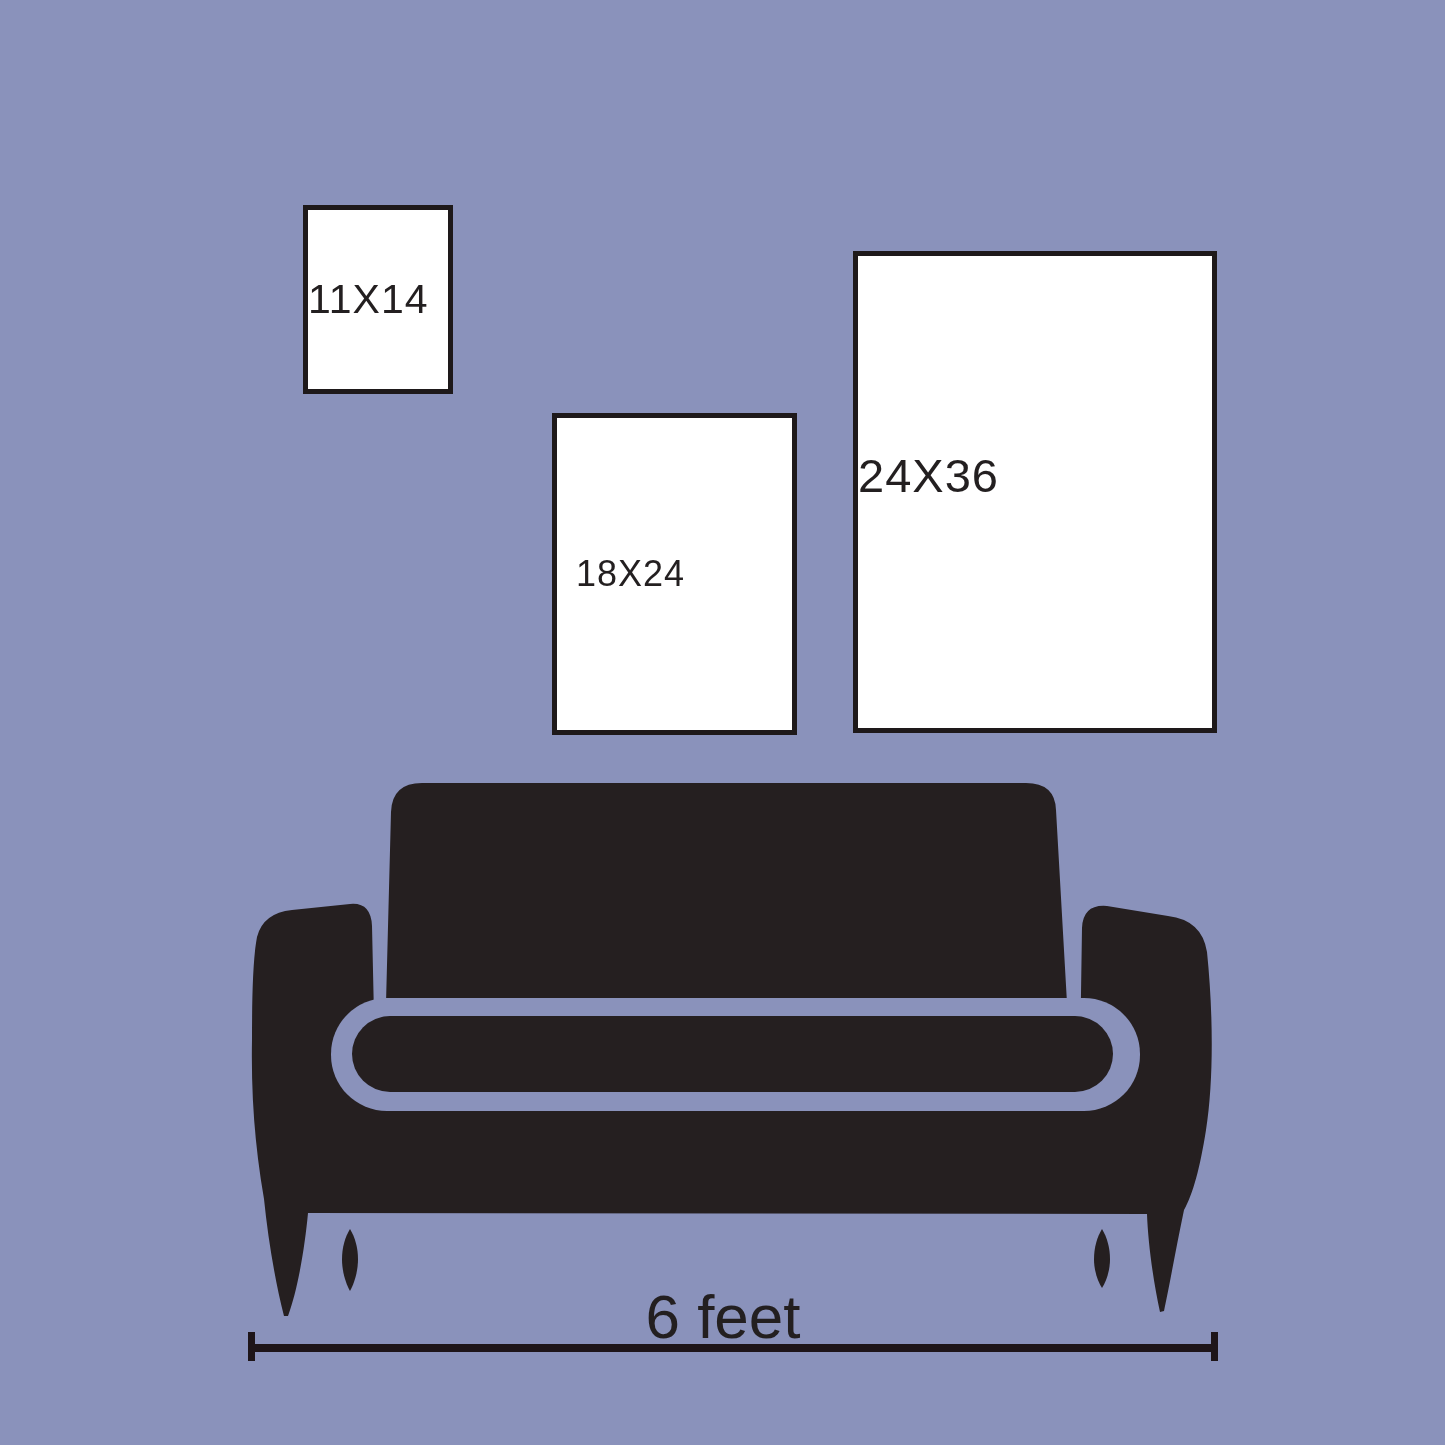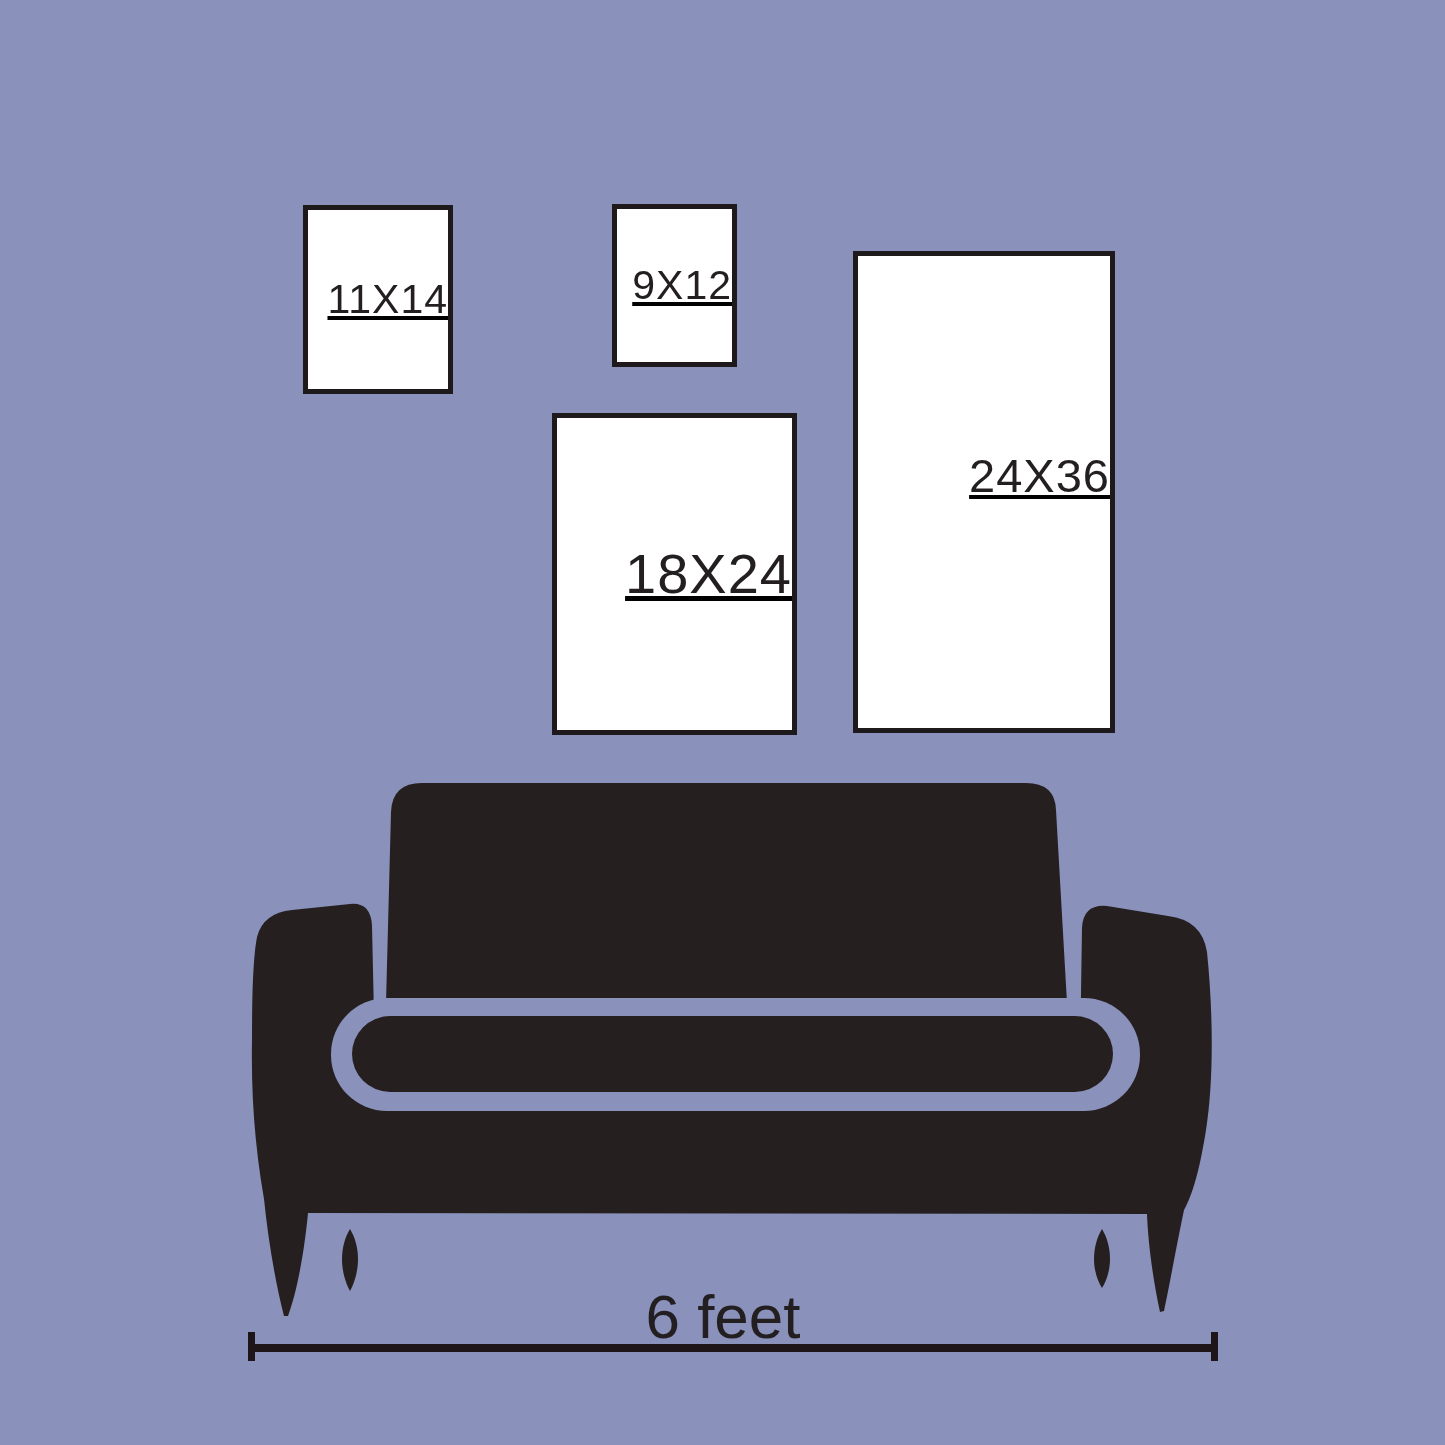--- a/index.html
+++ b/index.html
@@ -8,38 +8,38 @@
     width:1445px;height:1445px;
     background:var(--background,#8A92BB);
     overflow:hidden;
     font-family:"Liberation Sans", sans-serif;
   }
   .frame{
     position:absolute;
     background:var(--frame-fill,#FFFFFF);
     border:5px solid var(--frame-border,#1E191A);
     box-sizing:border-box;
-    display:flex;align-items:center;justify-content:flex-end;text-decoration:underline;
+    display:flex;align-items:center;justify-content:flex-start;
   }
   .frame .label{
     color:var(--text,#231F20);
     letter-spacing:1px;
     line-height:1;
     white-space:nowrap;
   }
   
   .f-11x14{left:303px;top:205px;width:150px;height:189px;}
   .f-11x14 .label{font-size:41px;}
   .f-9x12{left:612px;top:204px;width:125px;height:163px;}
   .f-9x12 .label{font-size:41px;}
   .f-16x20{left:268px;top:463px;width:219px;height:273px;}
   .f-16x20 .label{font-size:44px;transform:translateY(-15px);}
   .f-18x24{left:552px;top:413px;width:245px;height:322px;}
-  .f-18x24 .label{font-size:56px;}
-  .f-24x36{left:853px;top:251px;width:262px;height:482px;}
+  .f-18x24 .label{font-size:36px;margin-left:19px;}
+  .f-24x36{left:853px;top:251px;width:364px;height:482px;}
   .f-24x36 .label{font-size:47px;transform:translateY(-17px);}
 
   #couch-svg{position:absolute;left:0;top:0;}
   .couch-dark{fill:var(--couch,#251F20);}
   .couch-gap{fill:var(--background,#8A92BB);}
 
   .dim-line{
     position:absolute;
     left:252px;top:1344px;width:965px;height:8px;
     background:var(--line,#1E1519);
@@ -59,23 +59,20 @@
     color:var(--text,#231F20);
   }
 </style>
 </head>
 <body>
 
 <div id="canvas">
 
   <div class="frame f-11x14">
     <span class="label">11X14</span>
-  </div>
-  <div class="frame f-9x12">
-    <span class="label">9X12</span>
   </div>
   <div class="frame f-18x24">
     <span class="label">18X24</span>
   </div>
   <div class="frame f-24x36">
     <span class="label">24X36</span>
   </div>
 
   <svg id="couch-svg" width="1445" height="1445" viewBox="0 0 1445 1445" aria-hidden="true">
 

